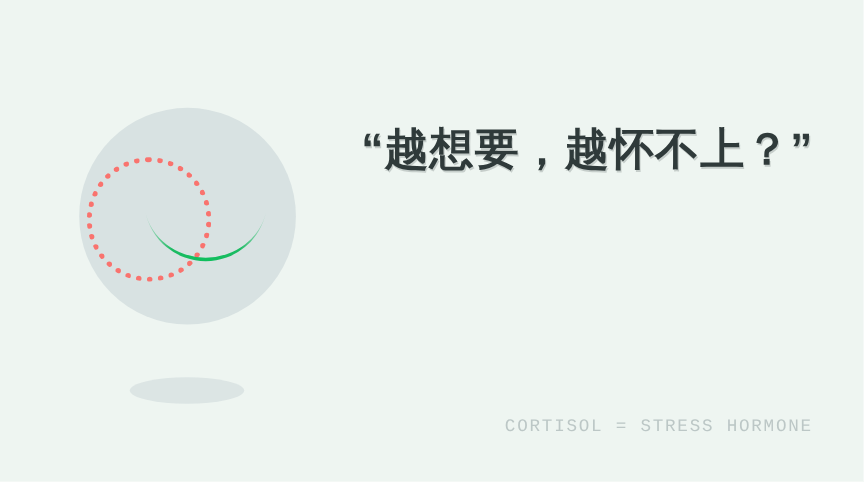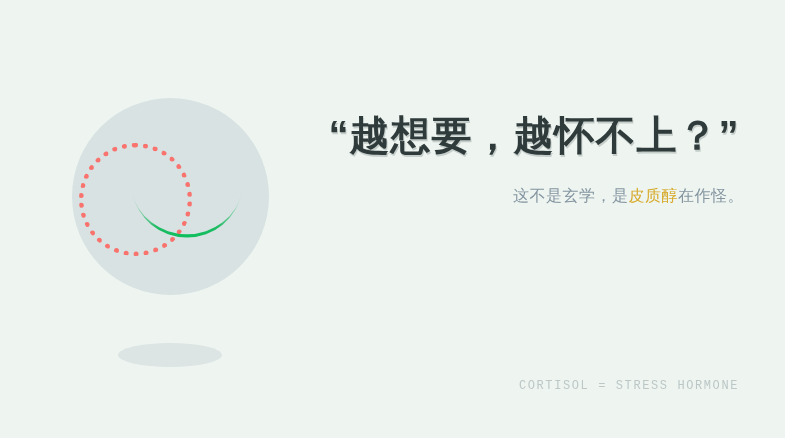--- a/index.html
+++ b/index.html
@@ -104,21 +104,21 @@
   #subtitle .hl {
     color: #d6a928;
   }
   #footnote {
     position: absolute;
     left: 0;
     top: 379px;
     width: 415px;
     text-align: right;
     font-family: "Liberation Mono", "DejaVu Sans Mono", monospace;
-    font-size: 12px;
+    font-size: 16px;
     letter-spacing: 1.6px;
     color: #bcc7c6;
     white-space: nowrap;
   }
 </style>
 </head>
 <body>
 
 <div id="slide">
 
@@ -142,19 +142,18 @@
     </svg>
 
     <div id="orb-shadow"></div>
   </div>
 
   <div id="content">
 
     <div id="headline">“越想要，越怀不上？”</div>
 
     <div id="subtitle">
-      <span class="sub-line"><span>这不是玄学，是</span><span class="hl">皮质醇</span><span>在作怪。</span></span>
     </div>
 
     <div id="footnote">CORTISOL = STRESS HORMONE</div>
   </div>
 
 </div>
 
 </body></html>

